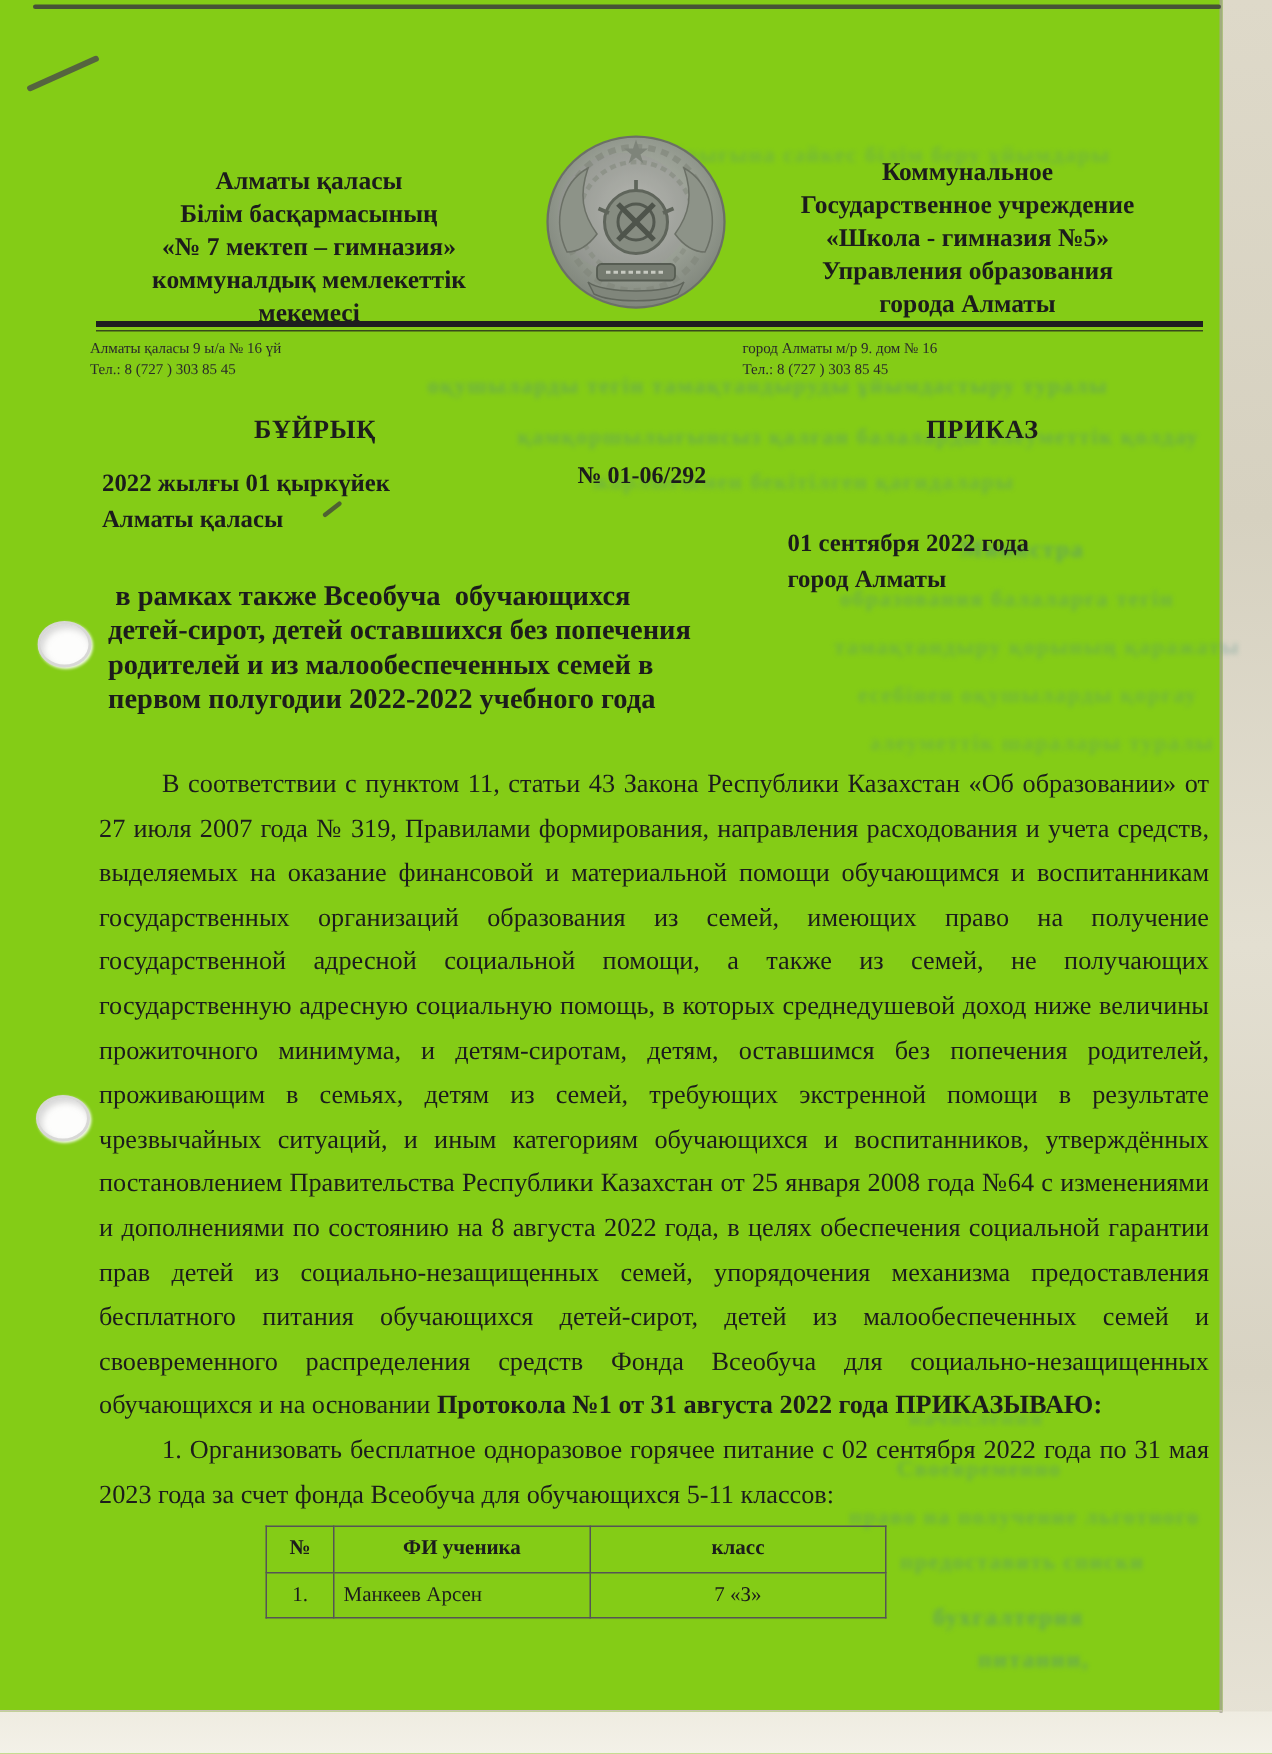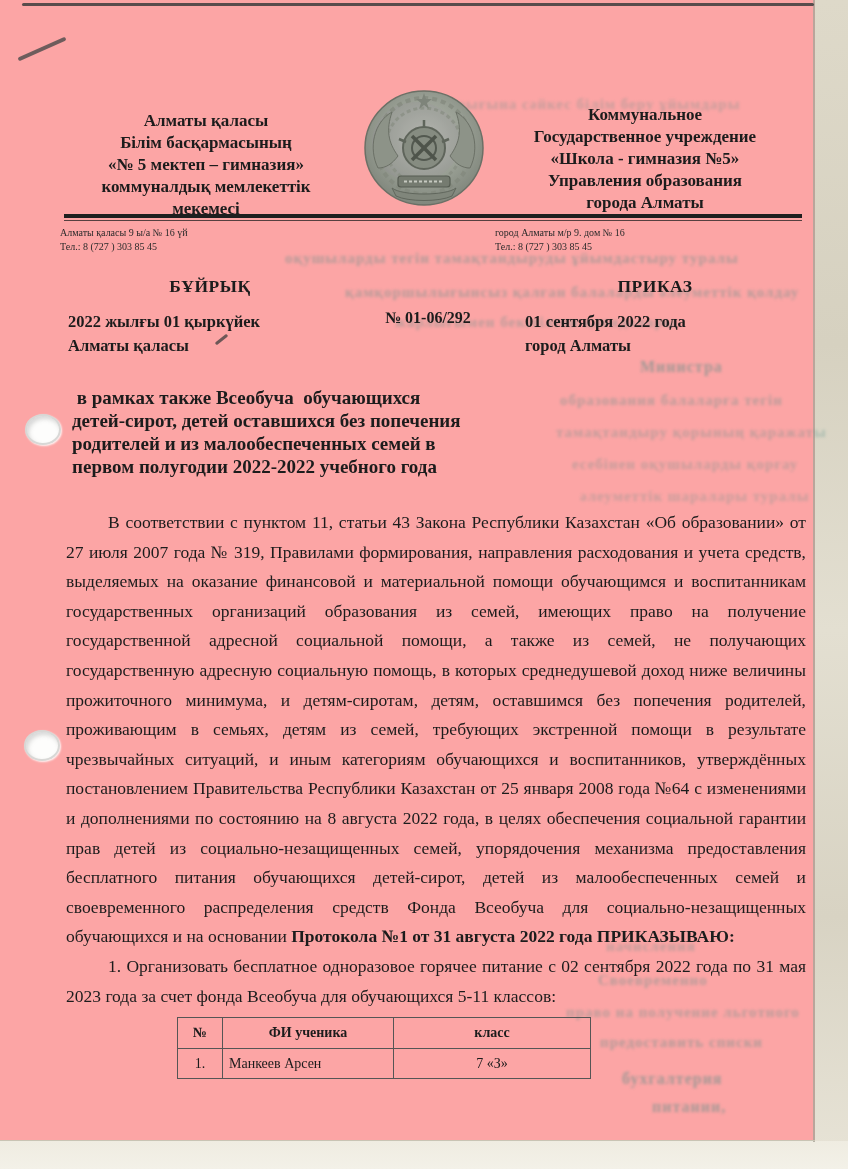--- a/index.html
+++ b/index.html
@@ -1,18 +1,18 @@
 <!DOCTYPE html>
 <html lang="ru"><head>
 <meta charset="utf-8">
 <style>
   html,body{margin:0;padding:0;background:#e9e6da;}
   .page{
     position:relative;width:848px;height:1169px;margin:0 auto;
-    background:#fca5a5;overflow:hidden;
+    background:#84cc16;overflow:hidden;
     font-family:"Liberation Serif","DejaVu Serif",serif;color:#1c1c1c;
   }
   
   .scan-strip-right{position:absolute;top:0;left:815px;width:33px;height:1145px;
     background:linear-gradient(180deg,#ded9c9 0%,#d6d1c0 30%,#e3dfd1 55%,#d8d3c3 80%,#e6e2d5 100%);}
   .scan-strip-bottom{position:absolute;top:1141px;left:0;width:848px;height:28px;
     background:linear-gradient(180deg,#efece1,#f3f1e8);}
   .paper-edge-right{position:absolute;top:0;left:813px;width:2px;height:1142px;background:#a9a598;opacity:.8;}
   .paper-edge-bottom{position:absolute;top:1140px;left:0;width:815px;height:1px;background:#c9c4b4;}
   .top-scan-line{position:absolute;top:3px;left:22px;width:792px;height:3px;background:#3c3c3c;opacity:.85;border-radius:2px;}
@@ -35,21 +35,21 @@
   .addr-left{left:60px;width:290px;}
   .addr-right{left:495px;width:305px;}
 
   
   .order-word{position:absolute;top:276px;font-weight:bold;font-size:17.5px;text-align:center;letter-spacing:.5px;}
   .order-word-left{left:60px;width:300px;}
   .order-word-right{left:505px;width:300px;}
   .date-block{position:absolute;top:310px;font-weight:bold;font-size:16.5px;line-height:24px;}
   .date-left{left:68px;}
   .order-number{position:absolute;top:309px;left:385px;font-weight:bold;font-size:16px;}
-  .date-right{left:525px;}
+  .date-right{left:525px;margin-top:40px;}
 
   
   .subject{position:absolute;top:386px;left:72px;width:500px;font-weight:bold;
     font-size:19px;line-height:23px;}
   .subject div{white-space:pre;}
 
   
   .bodytext{position:absolute;top:508px;left:66px;width:740px;font-size:17.5px;line-height:29.6px;text-align:justify;}
   .bodytext p{margin:0;text-indent:42px;}
   .bold{font-weight:bold;}
@@ -108,21 +108,21 @@
   <div class="pen-slash"></div>
   <div class="pen-tick"></div>
   <div class="punch-hole hole-1"></div>
   <div class="punch-hole hole-2"></div>
 
   <div class="content">
 
     <div class="org org-left">
       <div>Алматы қаласы</div>
       <div>Білім басқармасының</div>
-      <div>«№ 5 мектеп – гимназия»</div>
+      <div>«№ 7 мектеп – гимназия»</div>
       <div>коммуналдық мемлекеттік</div>
       <div>мекемесі</div>
     </div>
 
     <div class="emblem">
       <svg width="132" height="132" viewBox="0 0 132 132">
         <defs>
           <radialGradient id="eg" cx="50%" cy="42%" r="62%">
             <stop offset="0%" stop-color="#b9bdb2"></stop>
             <stop offset="55%" stop-color="#9aa095"></stop>

